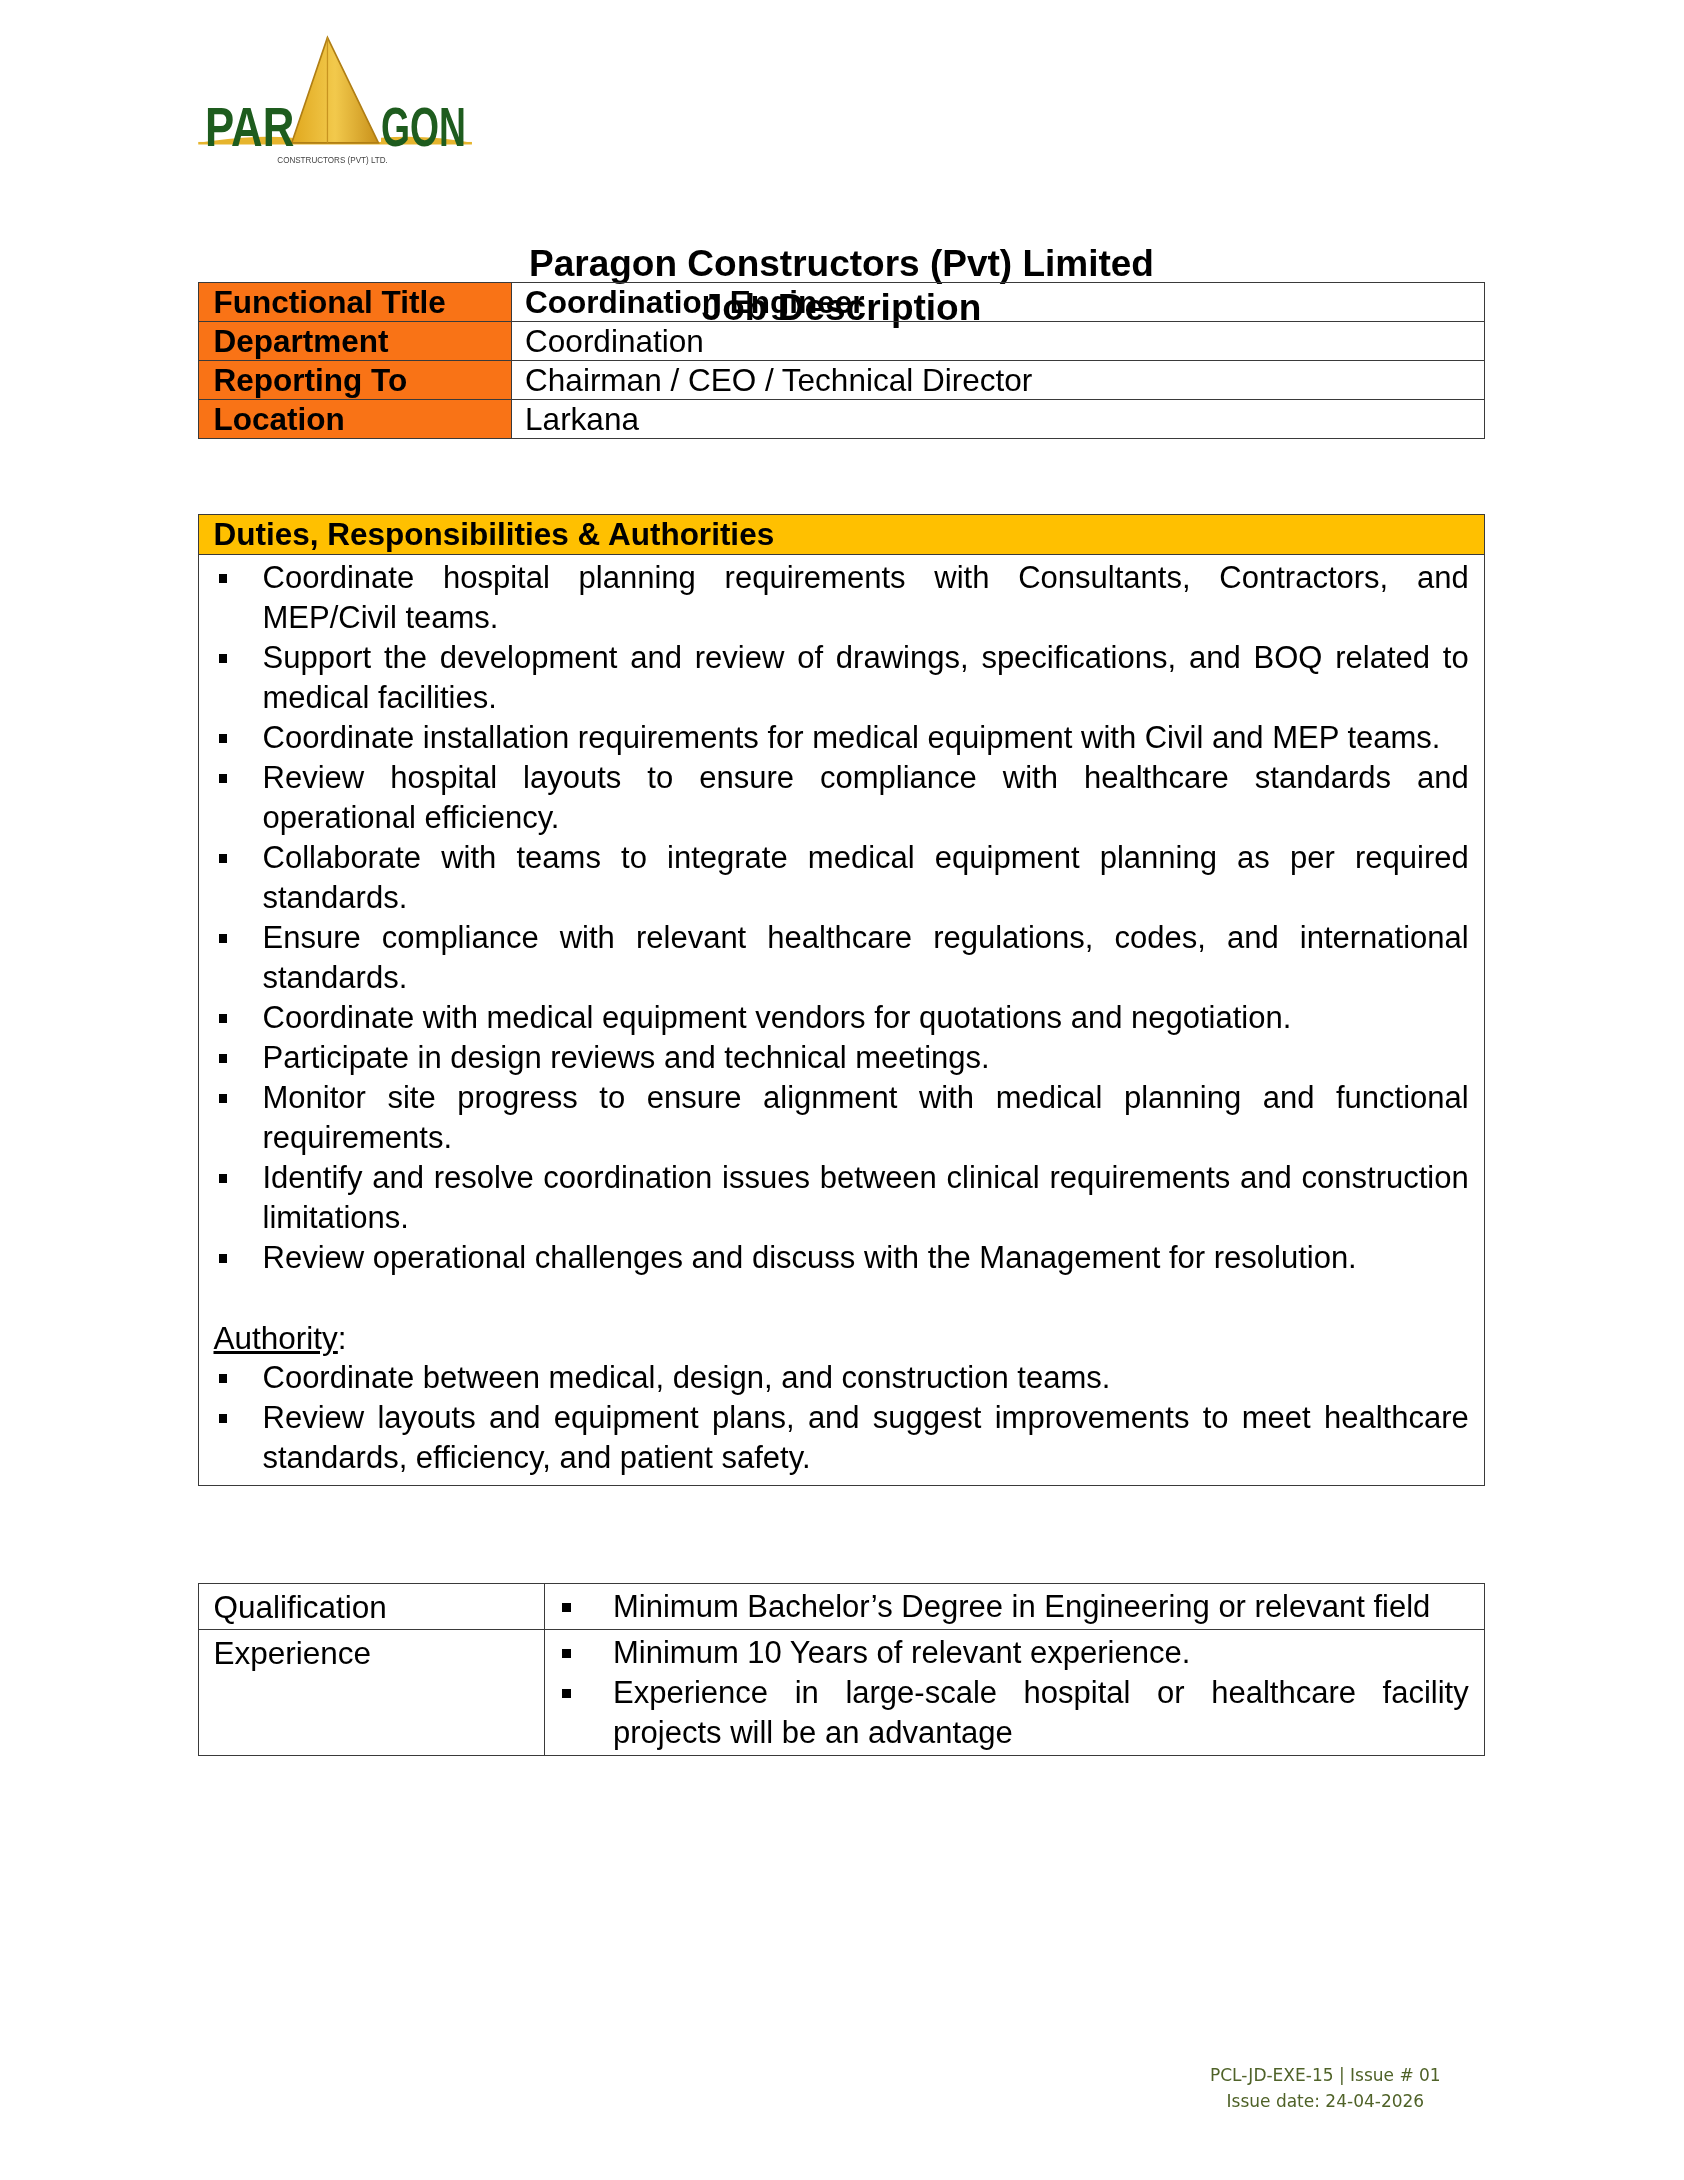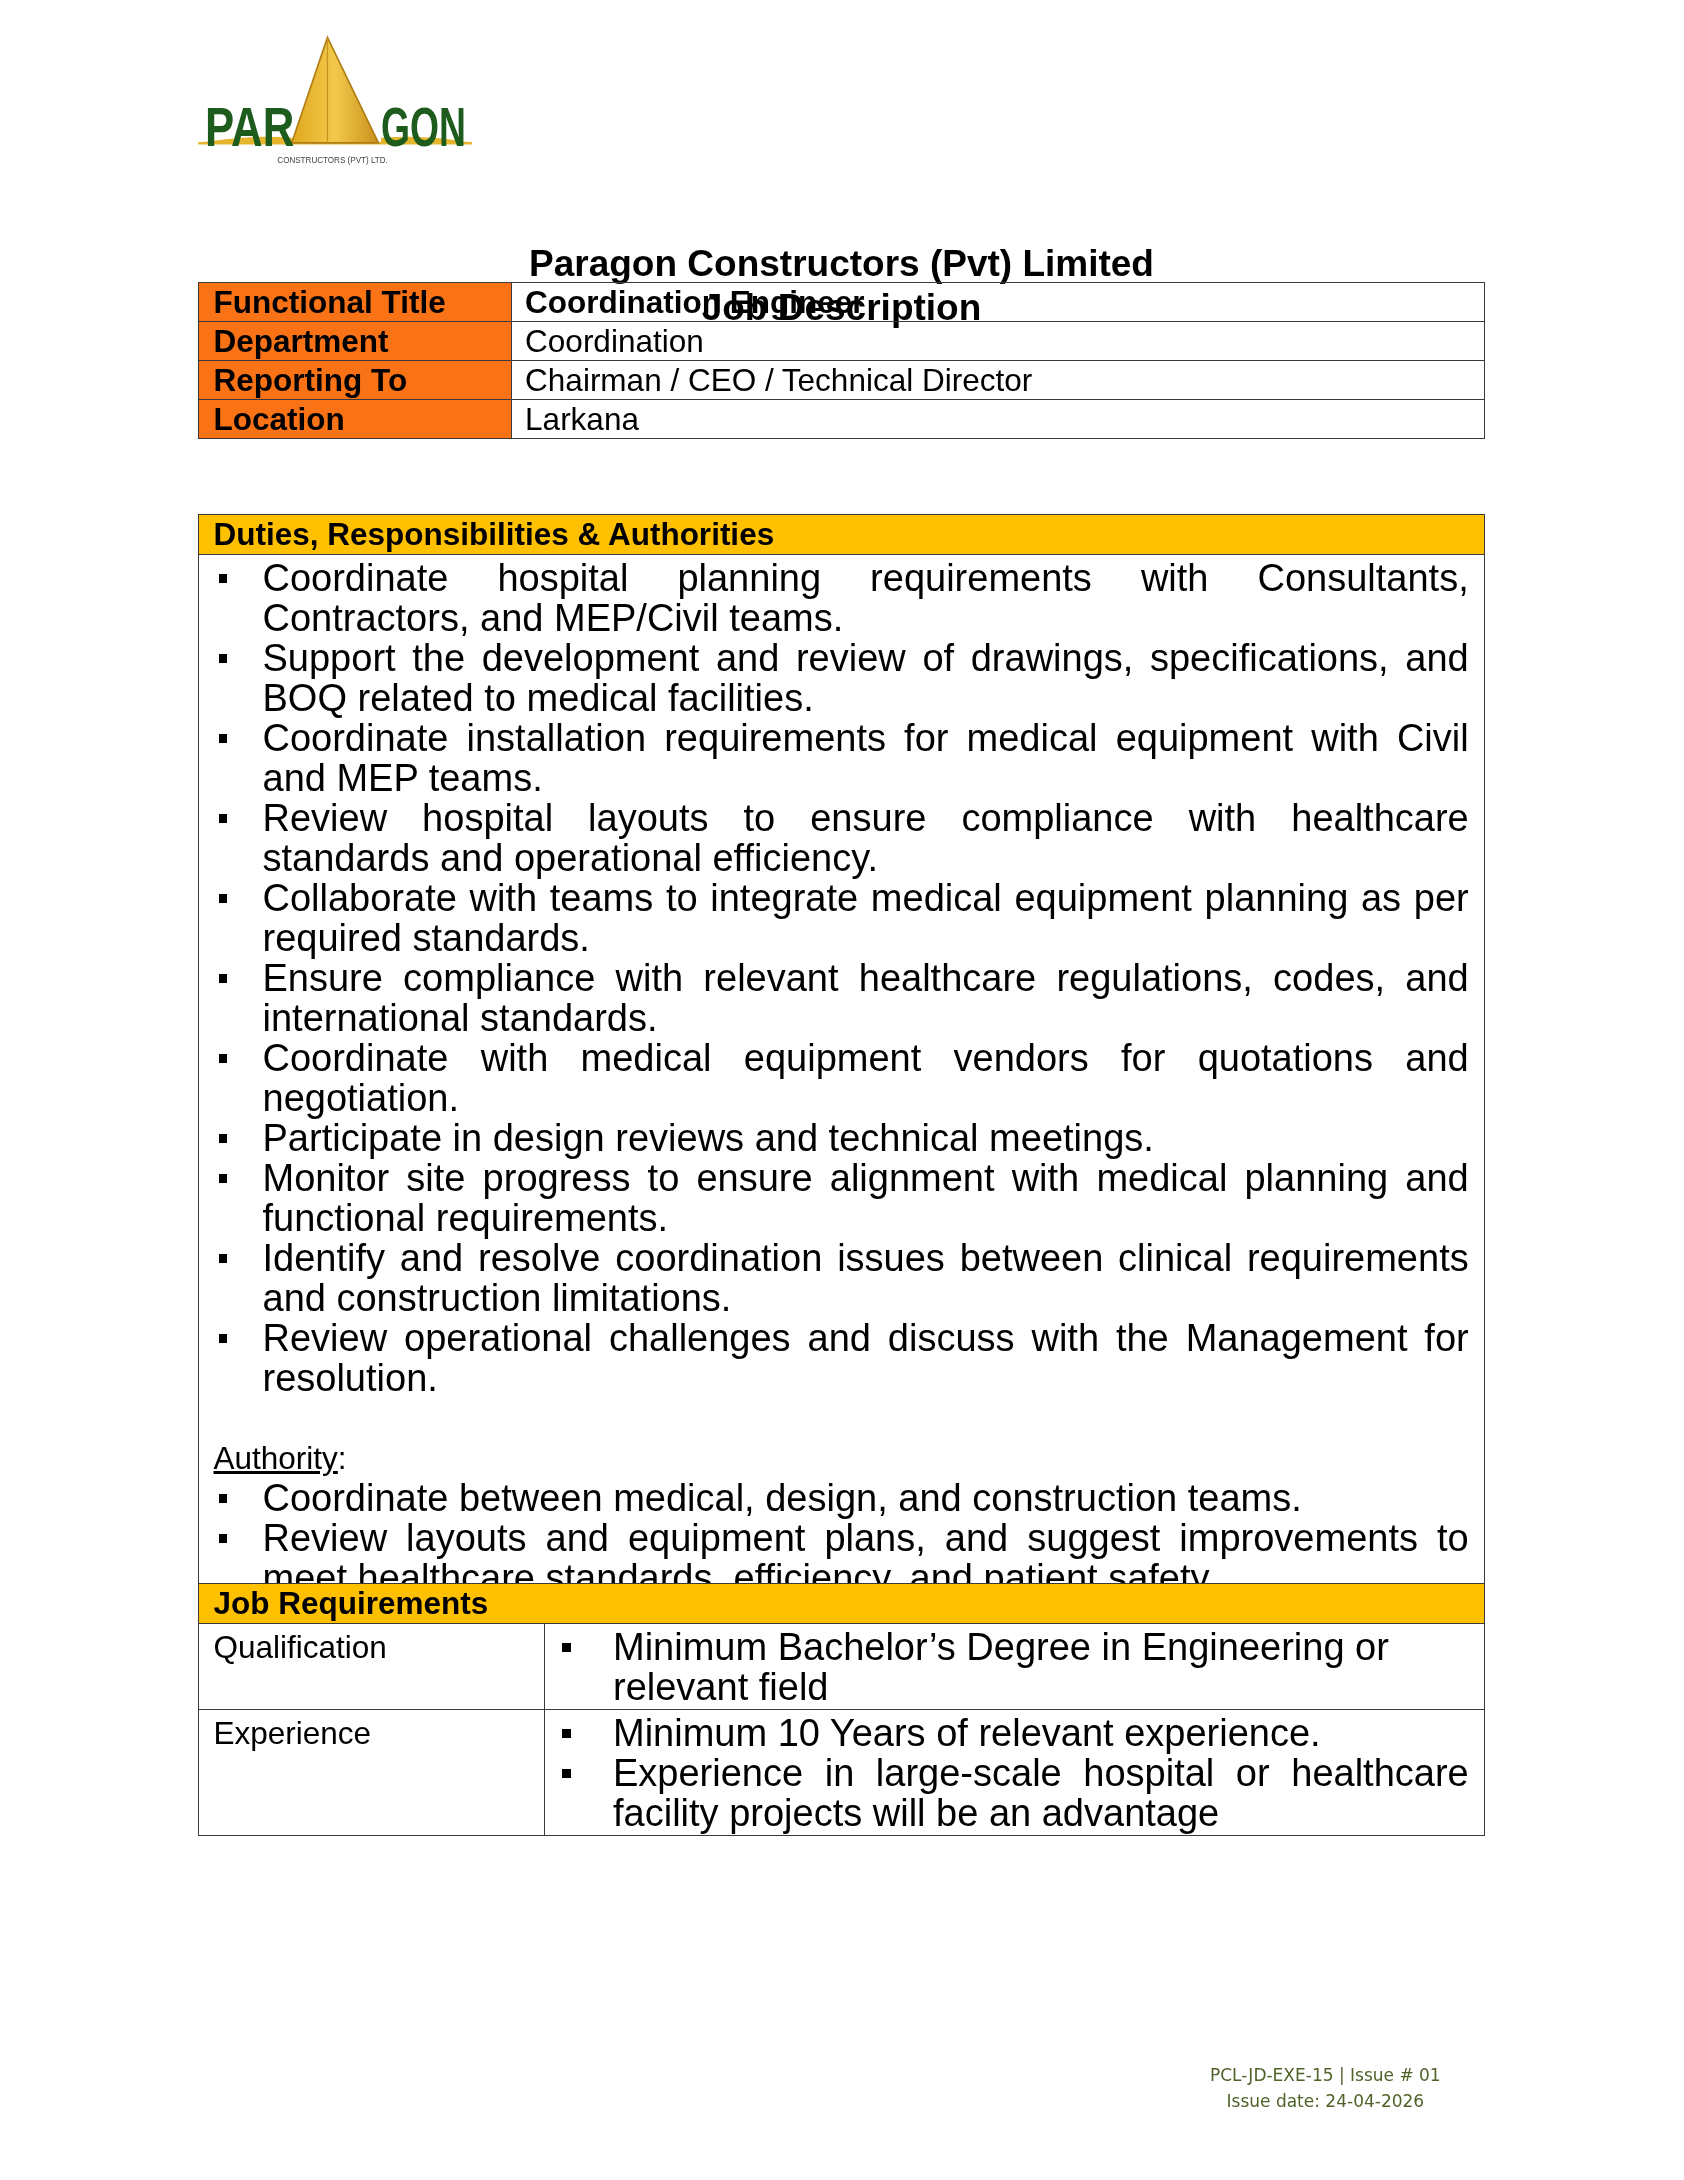--- a/index.html
+++ b/index.html
@@ -18,21 +18,21 @@
   .info-table { top:282px; }
   .info-table td { height:37px; padding:0.9px 12px 0 13.6px; line-height:37px; }
   .info-table td.lbl { width:285px; background:#f97316; font-weight:bold; padding-left:14.5px; }
   .info-table td.val-bold { font-weight:bold; }
 
   .duties-table { top:514px; }
   .sec-head td { background:#FFC000; font-weight:bold; height:39px; line-height:39px; padding:0 14.5px; }
   .duties-body td { padding:3.4px 15.3px 6.8px 14.5px; }
 
   ul.sq { list-style:none; margin:0; padding:0; }
-  ul.sq li { position:relative; padding-left:49px; line-height:40px; text-align:justify; font-size:38px; }
+  ul.sq li { position:relative; padding-left:49px; line-height:40px; text-align:justify; font-size:31px; }
   ul.sq li::before { content:""; position:absolute; left:5.1px; top:15.3px; width:8.5px; height:9.4px; background:#000; }
 
   .gap { height:40px; }
   .auth-label { line-height:40px; }
   .auth-label u { text-decoration:underline; }
 
   .req-table { top:1583px; }
   .req-table td.rlbl { width:318px; padding:3.4px 12px 0 14.5px; line-height:40px;margin-top:16px; }
   .req-table td.rval { padding:3.4px 15.3px 1.7px 14.5px; }
   .req-table .row-other td.rval { vertical-align:middle; }
@@ -117,23 +117,20 @@
         <li>Coordinate between medical, design, and construction teams.</li>
         <li>Review layouts and equipment plans, and suggest improvements to meet healthcare standards, efficiency, and patient safety.</li>
       </ul>
     </td>
   </tr>
 </tbody>
   </table>
 
 <table class="req-table">
   <tbody>
-      <tr class="sec-head">
-    <td colspan="2">Job Requirements</td>
-  </tr>
   <tr>
     <td class="rlbl">Qualification</td>
     <td class="rval">
       <ul class="sq">
         <li style="text-align:left;">Minimum Bachelor’s Degree in Engineering or relevant field</li>
       </ul>
     </td>
   </tr>
   <tr>
     <td class="rlbl">Experience</td>

